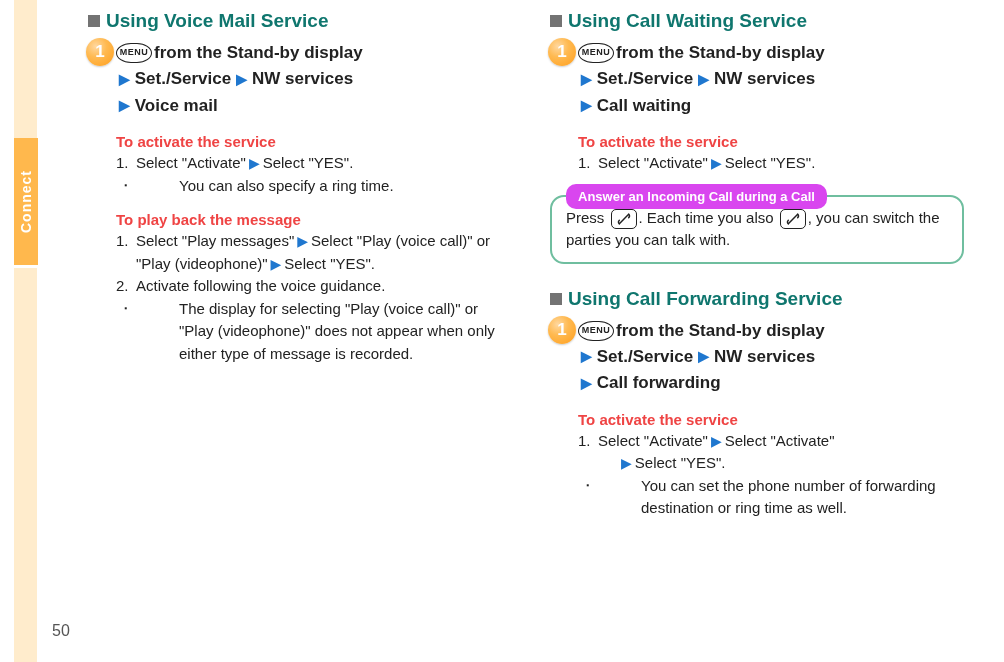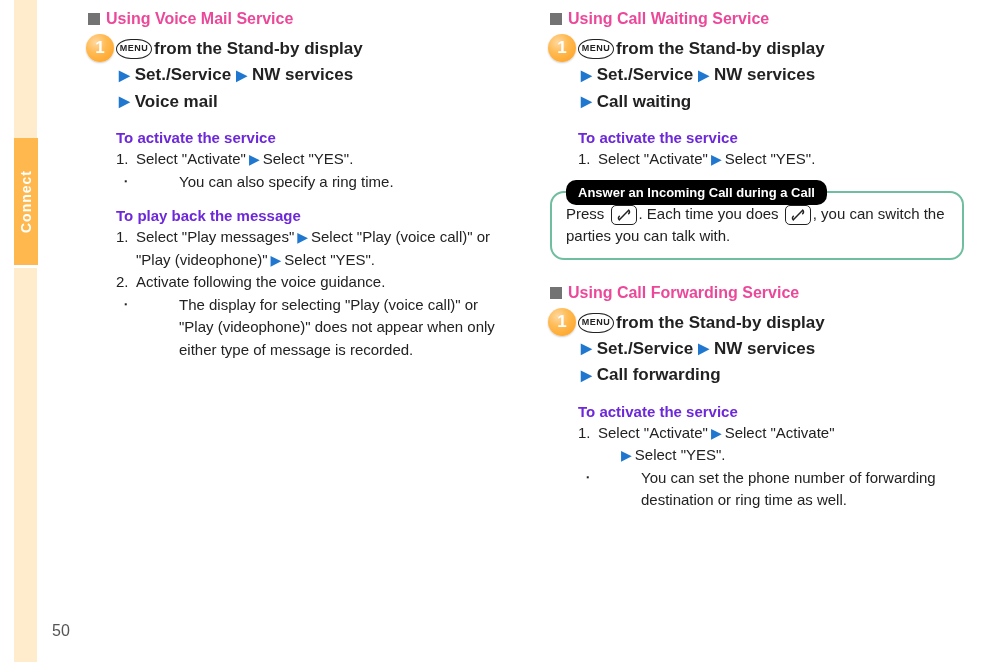--- a/index.html
+++ b/index.html
@@ -27,23 +27,23 @@
       margin-bottom: 8px;
       margin-top: 4px;
     }
     .section-title .sq {
       width: 12px;
       height: 12px;
       background: #737373;
       display: inline-block;
     }
     .section-title .txt {
-      color: #ec4899;
-      font-weight: bold;
-      font-size: 16px;
+      color: #0f766e;
+      font-weight: bold;
+      font-size: 19px;
     }
     .step {
       position: relative;
       padding-left: 28px;
     }
     .step-num {
       position: absolute;
       left: -2px;
       top: -2px;
       width: 28px;
@@ -80,21 +80,21 @@
       font-weight: bold;
       letter-spacing: 0.5px;
       vertical-align: middle;
     }
     .arrow {
       color: #1f77cf;
       font-size: 14px;
       padding: 0 3px;
     }
     .sub-heading {
-      color: #6d28d9;
+      color: #ef4444;
       font-weight: bold;
       font-size: 15px;
       margin-top: 14px;
       margin-bottom: 2px;
       padding-left: 28px;
     }
     .body-list {
       padding-left: 28px;
       font-size: 15px;
       line-height: 1.5;
@@ -119,21 +119,21 @@
       padding: 10px 14px 10px 14px;
       position: relative;
       margin-top: 20px;
       font-size: 15px;
       line-height: 1.5;
     }
     .tip-label {
       position: absolute;
       top: -13px;
       left: 14px;
-      background: #000000;
+      background: #d946ef;
       color: #fff;
       font-weight: bold;
       font-size: 13px;
       padding: 3px 12px;
       border-radius: 10px;
     }
     .call-icon {
       display: inline-flex;
       align-items: center;
       justify-content: center;
@@ -292,21 +292,21 @@
       </div>
 
       <div class="tip-box">
         <div class="tip-label">Answer an Incoming Call during a Call</div>
         <span>Press </span><span class="call-icon">
             <svg viewBox="0 0 24 24">
               <path d="M4 20 L20 4" stroke="#222" stroke-width="2.5" fill="none" stroke-linecap="round"></path>
               <path d="M4 20 c-2 -2 -2 -4 0 -6" stroke="#222" stroke-width="2.5" fill="none" stroke-linecap="round"></path>
               <path d="M20 4 c2 2 2 4 0 6" stroke="#222" stroke-width="2.5" fill="none" stroke-linecap="round"></path>
             </svg>
-          </span><span>. Each time you does </span><span class="call-icon">
+          </span><span>. Each time you also </span><span class="call-icon">
             <svg viewBox="0 0 24 24">
               <path d="M4 20 L20 4" stroke="#222" stroke-width="2.5" fill="none" stroke-linecap="round"></path>
               <path d="M4 20 c-2 -2 -2 -4 0 -6" stroke="#222" stroke-width="2.5" fill="none" stroke-linecap="round"></path>
               <path d="M20 4 c2 2 2 4 0 6" stroke="#222" stroke-width="2.5" fill="none" stroke-linecap="round"></path>
             </svg>
           </span><span>, you can switch the parties you can talk with.</span>
       </div>
     </div>
 
     <div class="section">

